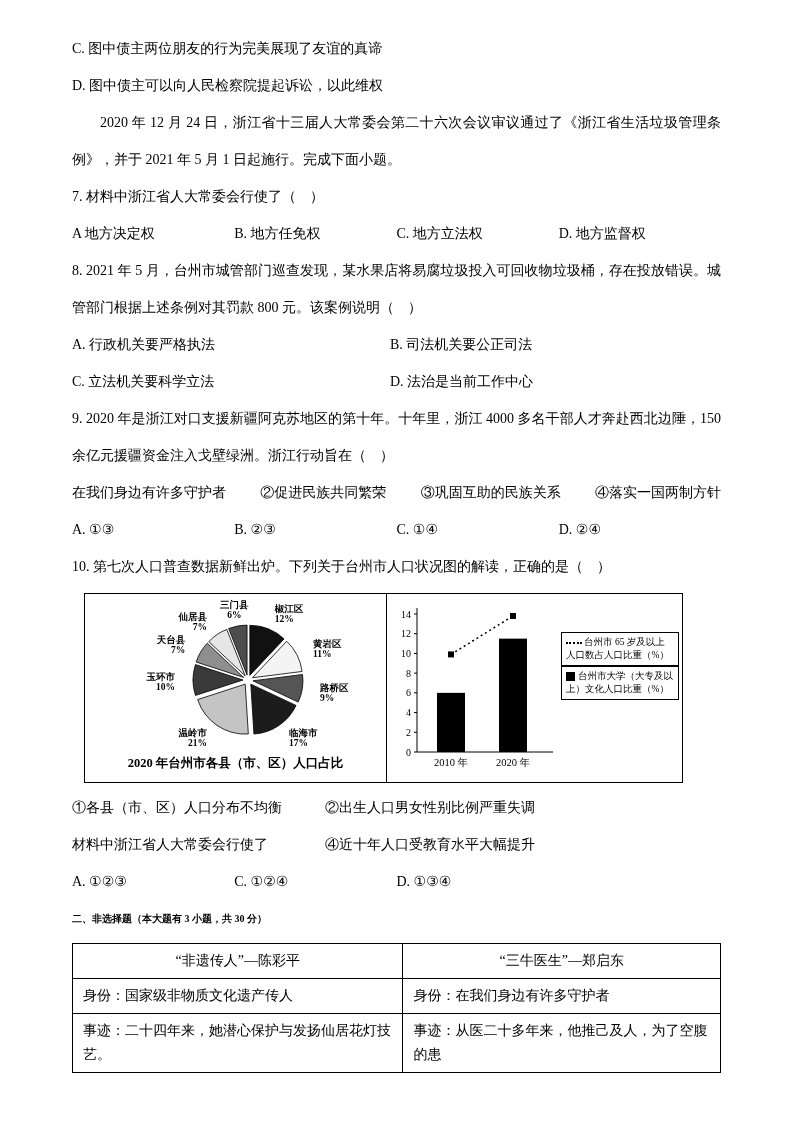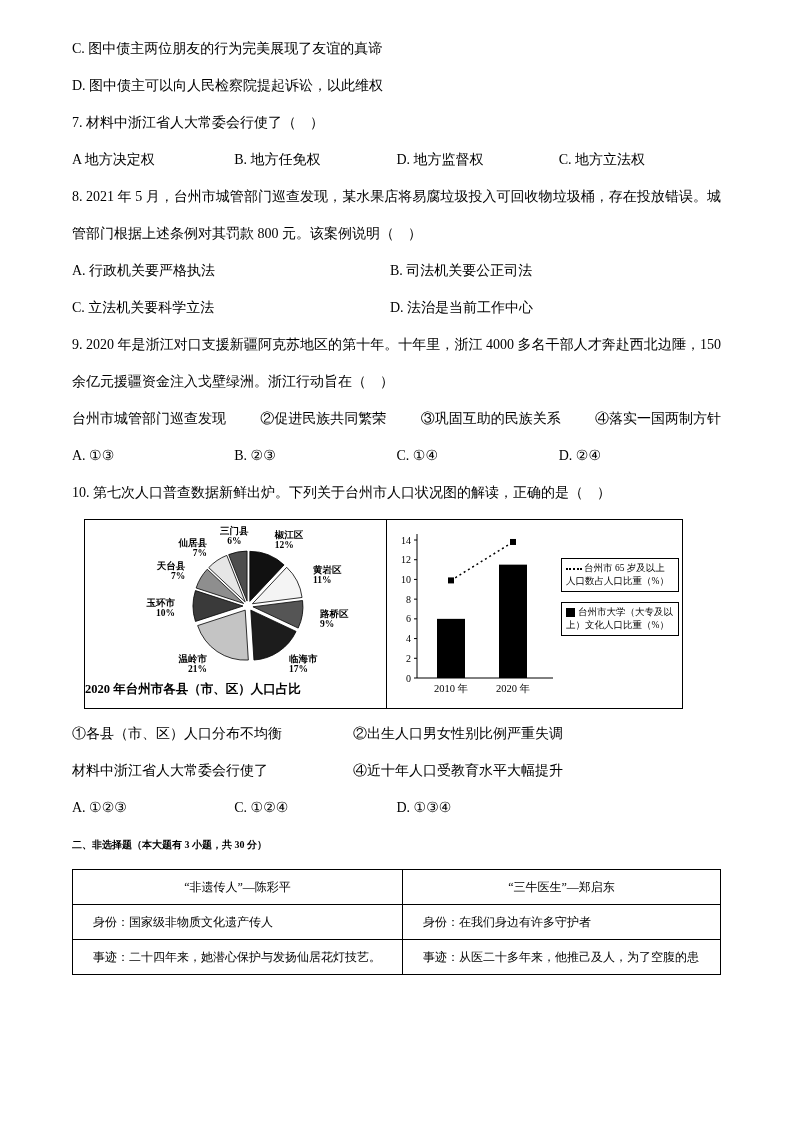--- a/index.html
+++ b/index.html
@@ -8,66 +8,67 @@
     padding:30px 72px 40px 72px;background:#fff;color:#000;
     font-family:"Liberation Serif","DejaVu Serif",serif;
     font-size:14px;
   }
   p{margin:0;line-height:37px;text-align:justify;}
   .indent{text-indent:2em;}
   .row{line-height:37px;}
   .row4{display:grid;grid-template-columns:1fr 1fr 1fr 1fr;}
   .row4s{display:flex;justify-content:space-between;}
   .row2a{display:grid;grid-template-columns:318px 1fr;}
-  .row2b{display:grid;grid-template-columns:253px 1fr;gap:28px;}
+  .row2b{display:grid;grid-template-columns:253px 1fr;}
   .heading{font-weight:bold;font-size:10px;}
   .figure{display:flex;width:600px;margin:8px 0 6px 12px;}
   .panel{border:1px solid #000;background:#fff;box-sizing:border-box;}
   .pie-panel{width:303px;height:190px;}
   .bar-panel{width:297px;height:190px;margin-left:-1px;display:flex;align-items:flex-start;}
-  .pie-title{font-weight:bold;font-size:12.5px;line-height:14px;margin-top:-4px;}
+  .pie-title{text-align:center;font-weight:bold;font-size:12.5px;line-height:14px;margin-top:-4px;}
   .legend{width:118px;margin-top:38px;margin-left:2px;}
-  .leg-item{border:1px solid #000;padding:3px 4px;font-size:9.5px;line-height:13px;margin-bottom:10px;text-align:left;}
+  .leg-item{border:1px solid #000;padding:3px 4px;font-size:9.5px;line-height:13px;text-align:left;}
   .leg-line{display:inline-block;width:16px;border-top:2px dotted #000;vertical-align:middle;margin-right:2px;}
   .leg-sq{display:inline-block;width:9px;height:9px;background:#000;vertical-align:middle;margin-right:3px;}
   table.mat{border-collapse:collapse;width:100%;margin-top:6px;}
-  table.mat td{border:1px solid #000;padding:5px 20px;line-height:24px;font-size:12px;vertical-align:top;text-align:left;}
+  table.mat td{border:1px solid #000;padding:5px 10px;line-height:24px;font-size:14px;vertical-align:top;text-align:left;}
   table.mat td.hdr{text-align:center;}
   svg text{font-family:"Liberation Serif","DejaVu Serif",serif;}
 </style>
 </head>
 <body>
 
 <div class="page">
 
   <p>C. 图中债主两位朋友的行为完美展现了友谊的真谛</p>
   <p>D. 图中债主可以向人民检察院提起诉讼，以此维权</p>
 
+  <p class="indent">2020 年 12 月 24 日，浙江省十三届人大常委会第二十六次会议审议通过了《浙江省生活垃圾管理条例》，并于 2021 年 5 月 1 日起施行。完成下面小题。</p>
 
   <p>7. 材料中浙江省人大常委会行使了（　）</p>
   <div class="row row4">
     <span>A  地方决定权</span>
     <span>B. 地方任免权</span>
+    <span>C. 地方立法权</span>
     <span>D. 地方监督权</span>
-    <span>C. 地方立法权</span>
   </div>
 
   <p>8. 2021 年 5 月，台州市城管部门巡查发现，某水果店将易腐垃圾投入可回收物垃圾桶，存在投放错误。城管部门根据上述条例对其罚款 800 元。该案例说明（　）</p>
   <div class="row row2a">
     <span>A. 行政机关要严格执法</span>
     <span>B. 司法机关要公正司法</span>
   </div>
   <div class="row row2a">
     <span>C. 立法机关要科学立法</span>
     <span>D. 法治是当前工作中心</span>
   </div>
 
   <p>9. 2020 年是浙江对口支援新疆阿克苏地区的第十年。十年里，浙江 4000 多名干部人才奔赴西北边陲，150 余亿元援疆资金注入戈壁绿洲。浙江行动旨在（　）</p>
   <div class="row row4s">
-    <span>台州市城管部门巡查发现</span>
+    <span>在我们身边有许多守护者</span>
     <span>②促进民族共同繁荣</span>
     <span>③巩固互助的民族关系</span>
     <span>④落实一国两制方针</span>
   </div>
   <div class="row row4">
     <span>A. ①③</span>
     <span>B. ②③</span>
     <span>C. ①④</span>
     <span>D. ②④</span>
   </div>

